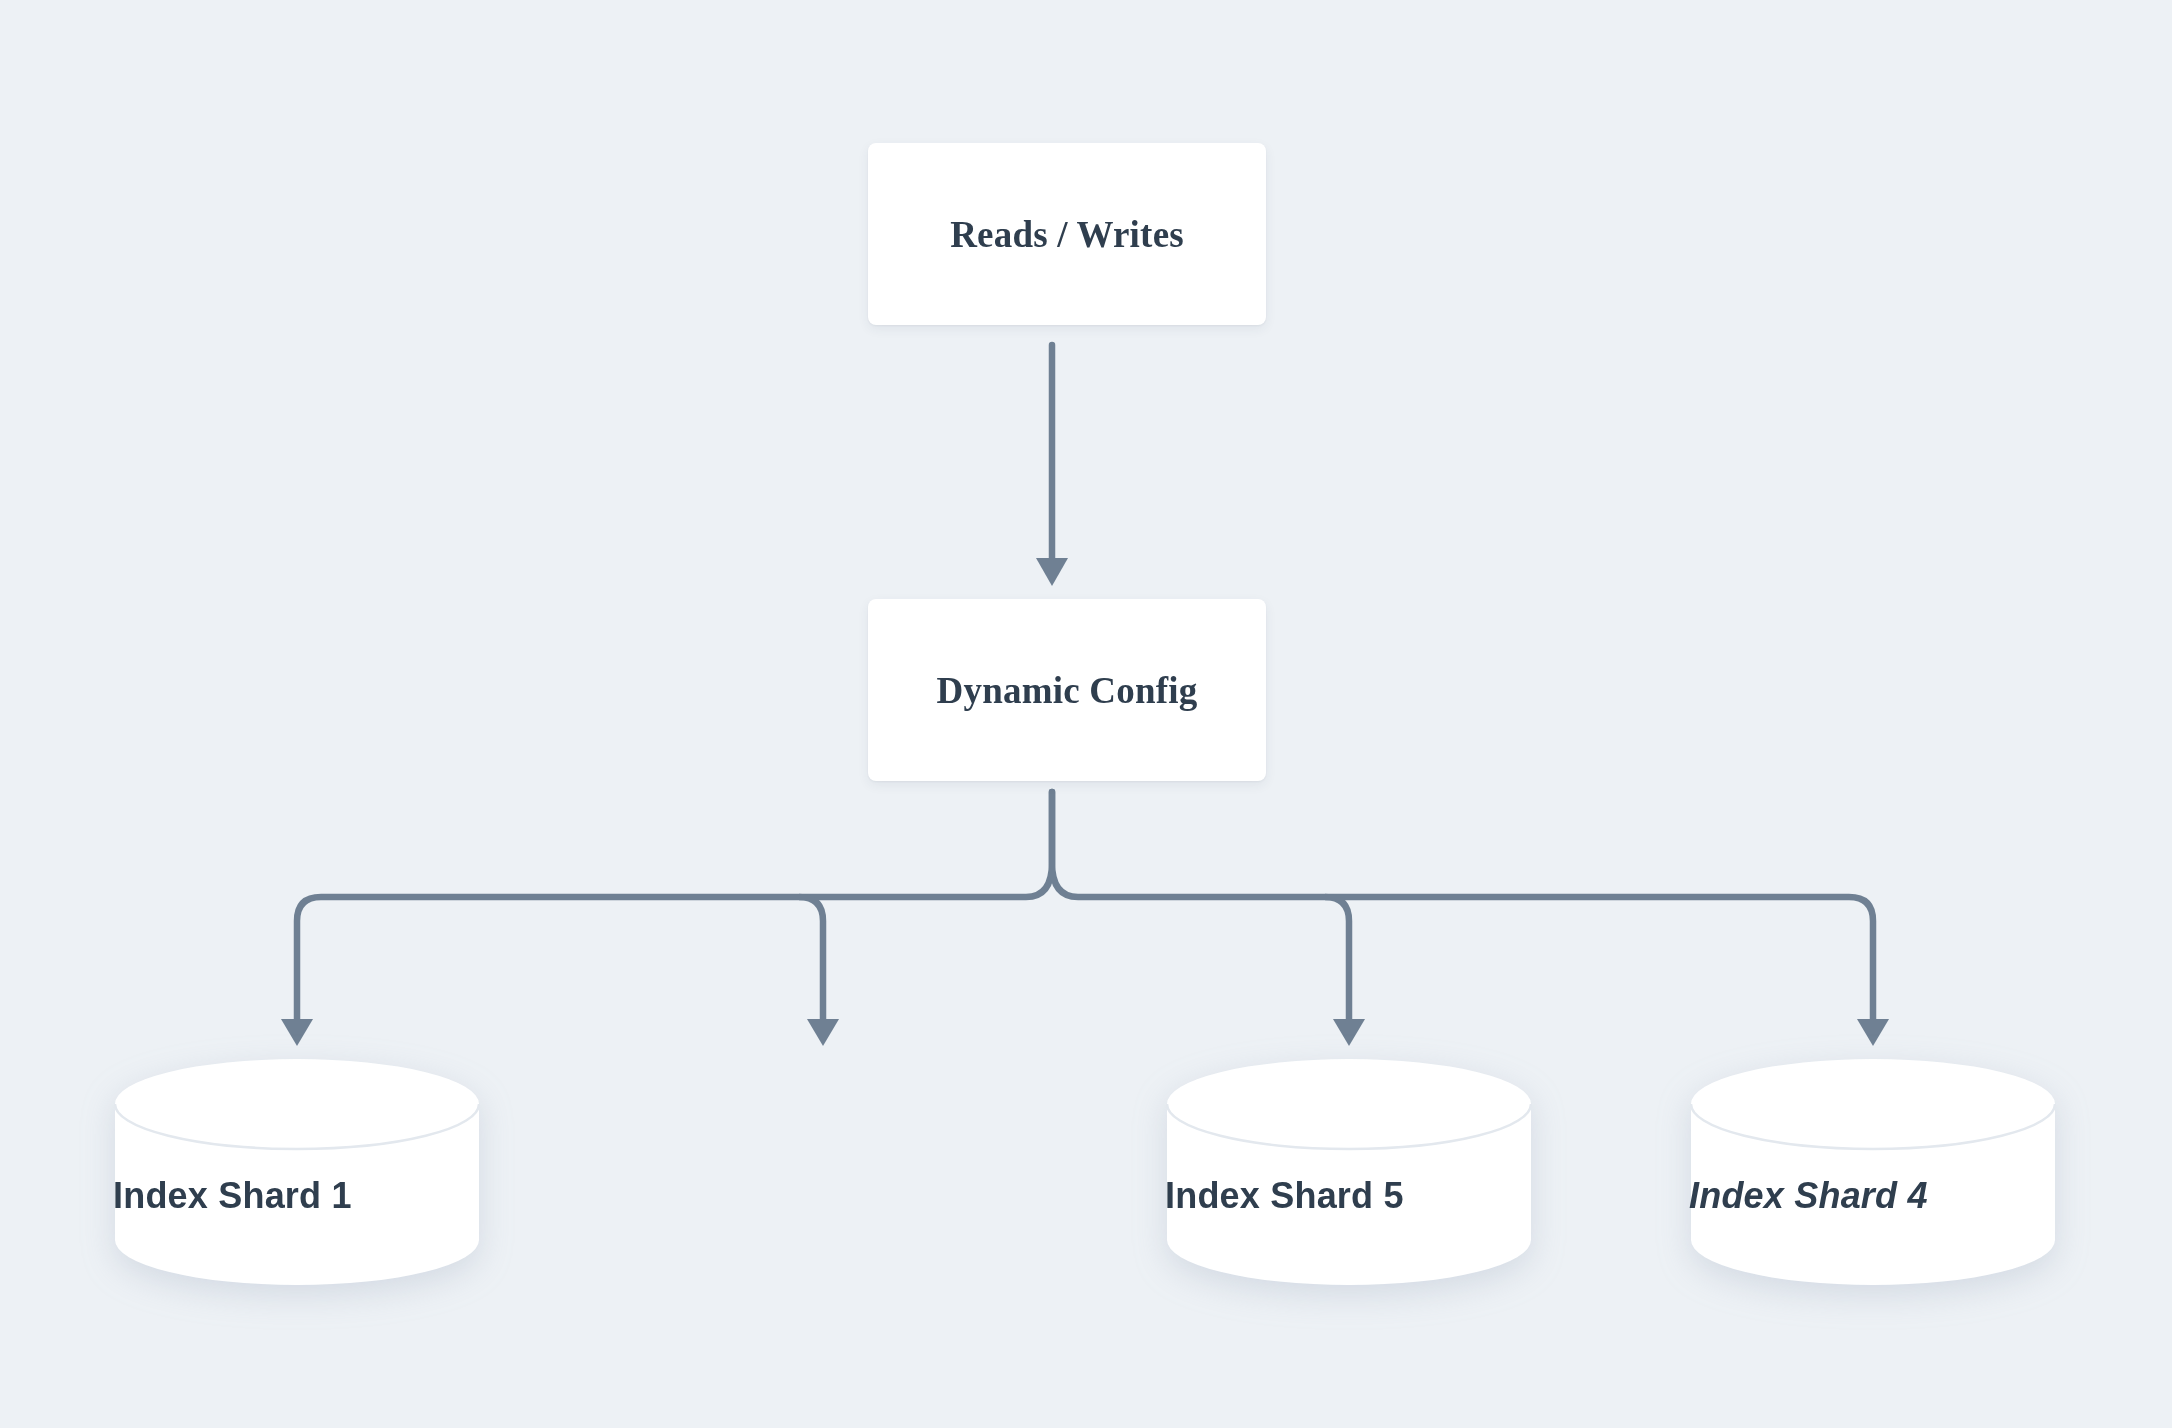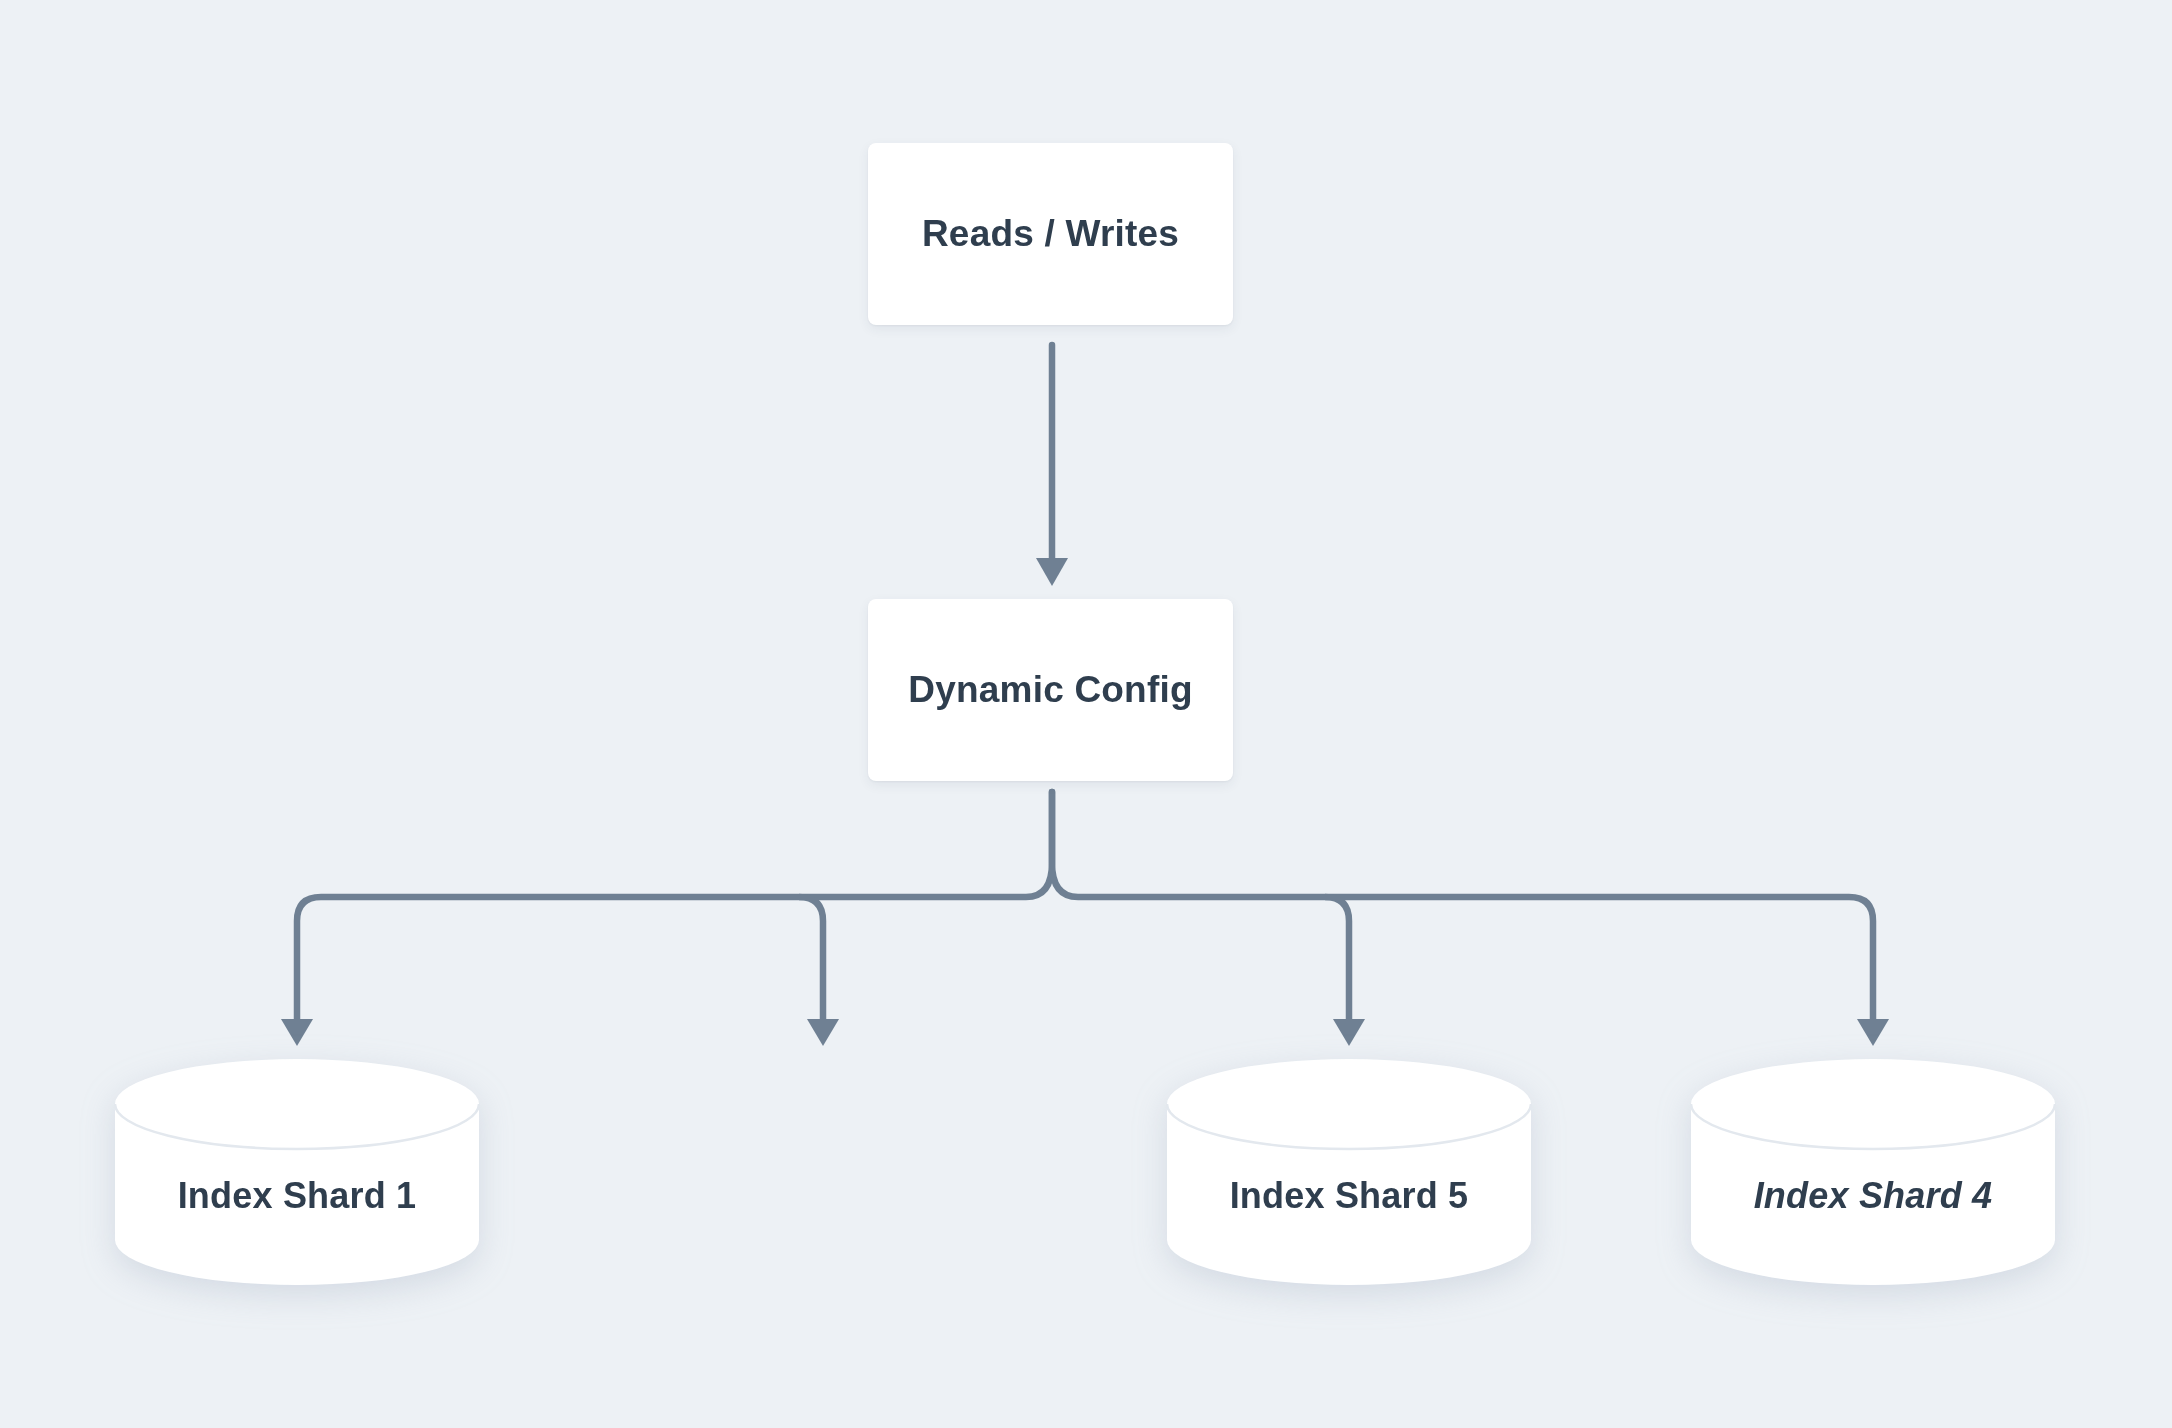--- a/index.html
+++ b/index.html
@@ -15,27 +15,28 @@
     height: 1428px;
     background: #edf1f5;
   }
   .connectors {
     position: absolute;
     left: 0; top: 0;
     width: 2172px; height: 1428px;
   }
   .node-box {
     position: absolute;
-    width: 365px; height: 182px;
+    width: 398px; height: 182px;
     background: #ffffff;
     border-radius: 8px;
     box-shadow: 0 1px 2px rgba(45,62,80,0.05), 0 4px 12px rgba(45,62,80,0.07);
     display: flex;
     align-items: center;
     justify-content: center;
+    font-family: Liberation Serif, serif;
   }
   .node-label {
     color: #2f3e4e;
     font-size: 37px;
     font-weight: 700;
     letter-spacing: 0.2px;
     white-space: nowrap;
   }
   .box-reads  { left: 868px; top: 143px; }
   .box-config { left: 868px; top: 599px; }
@@ -52,21 +53,20 @@
     position: absolute;
     left: 0; top: 0;
     filter: drop-shadow(0 10px 16px rgba(148,163,184,0.28));
   }
   .cyl-label {
     position: absolute;
     left: 0; top: 116px;
     width: 368px;
     height: 46px;
     line-height: 46px;
-    text-align: center;
     color: #2f3e4e;
     font-size: 36px;
     font-weight: 700;
     letter-spacing: 0.2px;
     white-space: nowrap;
   }
 </style>
 </head>
 <body>
 

